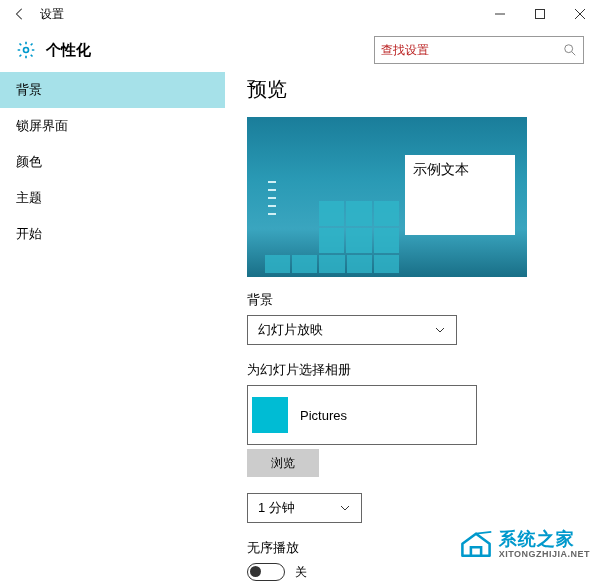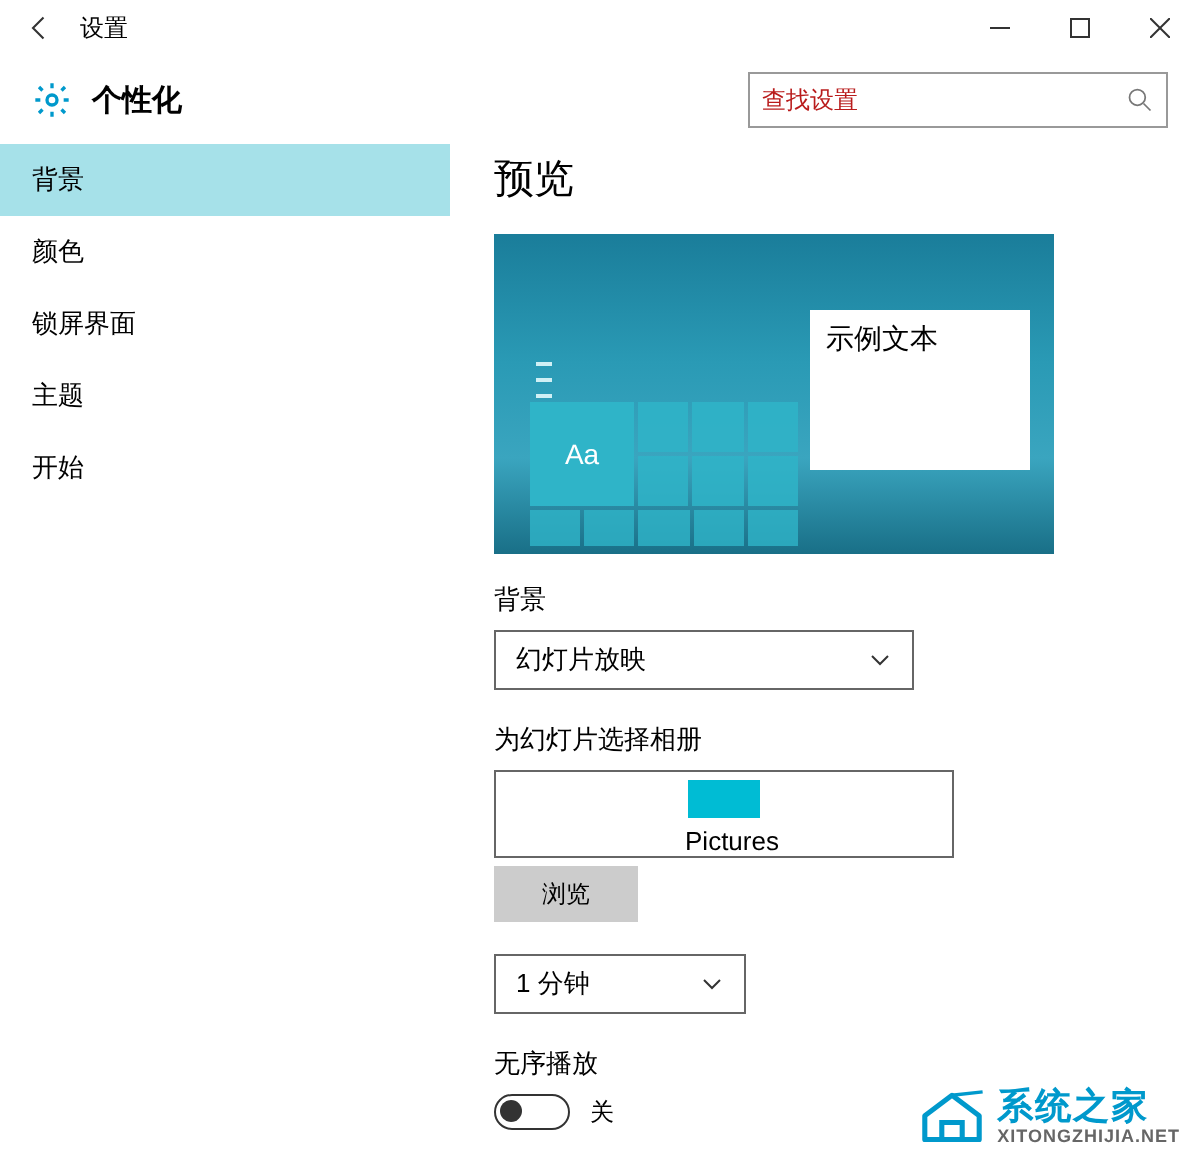--- a/index.html
+++ b/index.html
@@ -195,26 +195,25 @@
     align-items: center;
     padding: 0 10px;
     margin-bottom: 16px;
     font-size: 13px;
   }
   .dropdown .chev {
     margin-left: auto;
   }
   .album-box {
     width: 230px;
-    height: 44px;
+    height: 60px;
     border: 1px solid #666;
     display: flex;
     align-items: center;
     margin-bottom: 0;
-    flex-direction: column;
   }
   .album-box .swatch {
     width: 36px;
     height: 36px;
     background: #00bcd4;
     margin: 4px;
   }
   .album-box .name {
     margin-left: 8px;
     font-size: 13px;
@@ -225,21 +224,21 @@
     background: #ccc;
     border: none;
     display: flex;
     align-items: center;
     justify-content: center;
     font-size: 12px;
     margin-top: 4px;
     margin-bottom: 16px;
   }
   .dropdown.narrow {
-    width: 126px;
+    width: 115px;
   }
   .toggle-row {
     display: flex;
     align-items: center;
     gap: 10px;
     margin-bottom: 12px;
   }
   .toggle {
     width: 38px;
     height: 18px;
@@ -252,21 +251,21 @@
     left: 2px;
     top: 2px;
     width: 11px;
     height: 11px;
     background: #333;
     border-radius: 50%;
   }
   .watermark {
     position: absolute;
     right: 10px;
-    bottom: 10px;
+    bottom: 24px;
     display: flex;
     align-items: center;
     gap: 6px;
     color: #0099cc;
     font-weight: bold;
   }
   .watermark .logo {
     width: 34px;
     height: 30px;
   }
@@ -329,24 +328,24 @@
       </svg>
   </div>
 </div>
 
 <div class="content">
   <div class="sidebar">
     <div class="item active">
         <span>背景</span>
       </div>
     <div class="item">
+        <span>锁屏界面</span>
+      </div>
+    <div class="item">
         <span>颜色</span>
-      </div>
-    <div class="item">
-        <span>锁屏界面</span>
       </div>
     <div class="item">
         <span>主题</span>
       </div>
     <div class="item">
         <span>开始</span>
       </div>
   </div>
 
   <div class="main">
@@ -354,21 +353,20 @@
 
     <div class="preview">
       <div class="taskbar-region">
         <div class="sidebar-col">
             <div></div>
             <div></div>
             <div></div>
             <div></div>
             <div></div>
           </div>
-        <div class="tile-big">Aa</div>
         <div class="tile-row">
             <div></div>
             <div></div>
             <div></div>
             <div></div>
             <div></div>
             <div></div>
           </div>
         <div class="tile-row2">
             <div></div>

